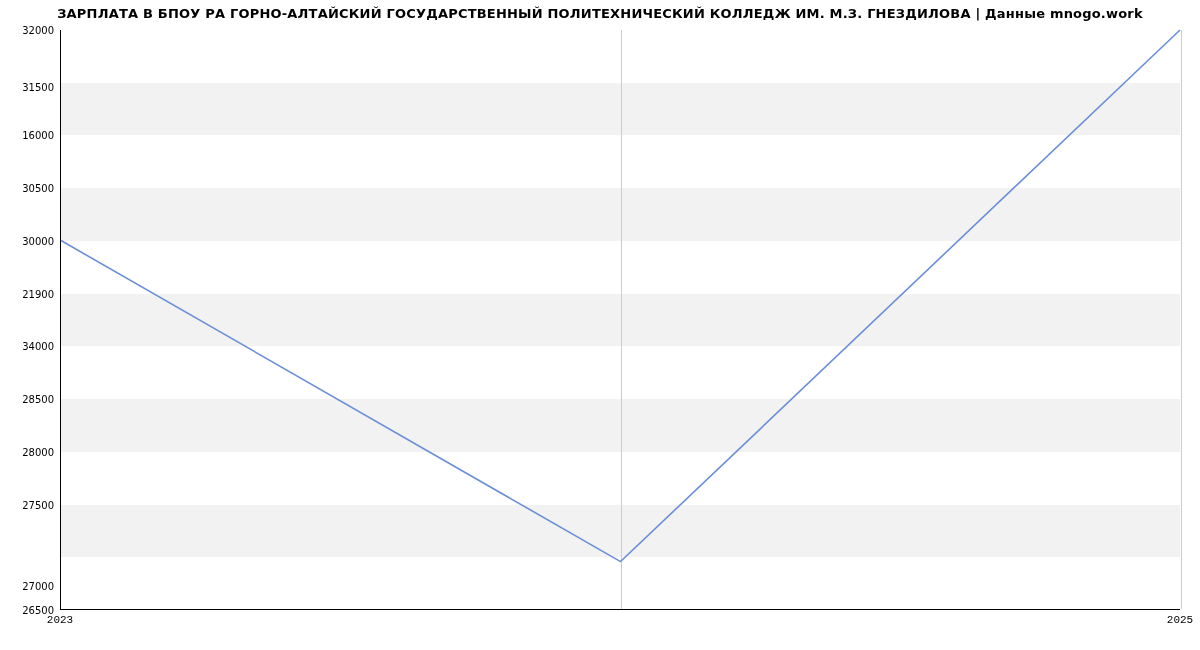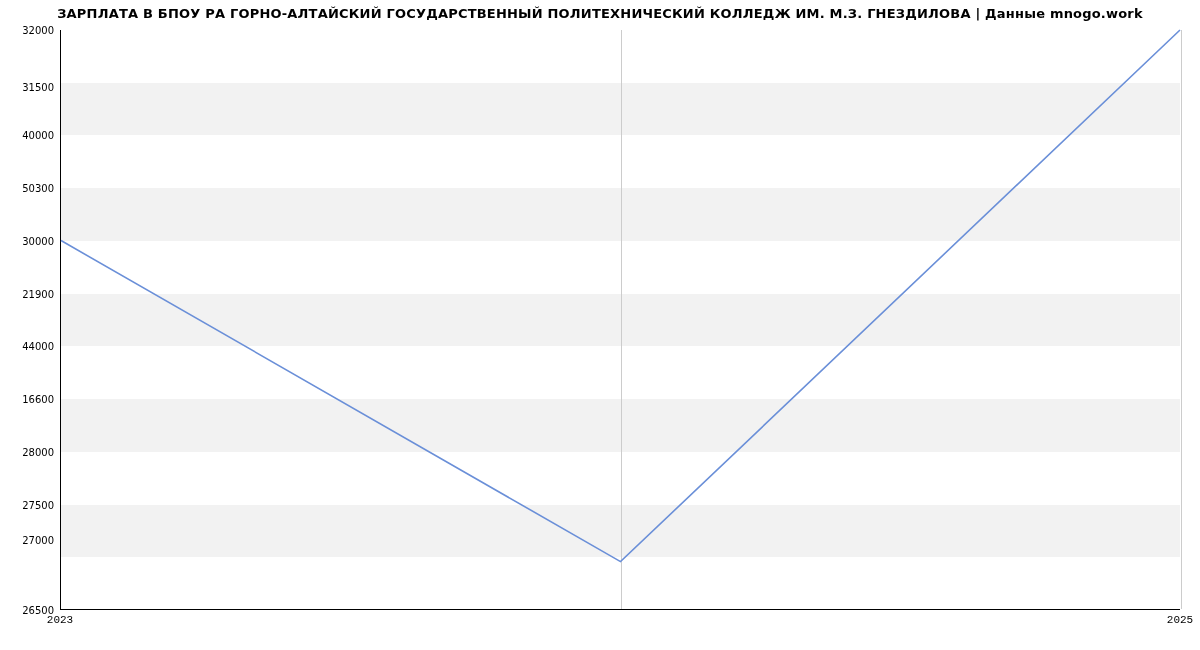--- a/index.html
+++ b/index.html
@@ -86,27 +86,27 @@
       <div class="band" style="top: 263.636px; height: 52.7273px;"></div>
       <div class="band" style="top: 158.182px; height: 52.7273px;"></div>
       <div class="band" style="top: 52.7273px; height: 52.7273px;"></div>
       <div class="vgrid" style="left: 560px;"></div>
       <div class="vgrid" style="left: 1120px;"></div>
       <svg class="line" id="line-svg" preserveAspectRatio="none" viewBox="0 0 1120 580">
         <polyline points="0,210.90909090909093 560,532.5454545454545 1120,0" fill="none" stroke="#6a8fd8" stroke-width="1.6"></polyline>
       </svg>
   </div>
 <div class="y-tick" style="top: 610px;">26500</div>
-    <div class="y-tick" style="top: 540px;">27000</div>
+    <div class="y-tick" style="top: 586px;">27000</div>
     <div class="y-tick" style="top: 504.545px; margin-left: 16px;">27500</div>
     <div class="y-tick" style="top: 451.818px;">28000</div>
-    <div class="y-tick" style="top: 399.091px;">16600</div>
-    <div class="y-tick" style="top: 346.364px;">44000</div>
+    <div class="y-tick" style="top: 399.091px;">28500</div>
+    <div class="y-tick" style="top: 346.364px;">34000</div>
     <div class="y-tick" style="top: 293.636px;">21900</div>
     <div class="y-tick" style="top: 240.909px; margin-left: 12px;">30000</div>
-    <div class="y-tick" style="top: 188.182px;">50300</div>
-    <div class="y-tick" style="top: 135.455px;">40000</div>
+    <div class="y-tick" style="top: 188.182px;">30500</div>
+    <div class="y-tick" style="top: 135.455px;">16000</div>
     <div class="y-tick" style="top: 87px;">31500</div>
     <div class="y-tick" style="top: 30px;">32000</div>
     <div class="x-tick" style="left: 60px;">2023</div>
     <div class="x-tick" style="left: 620px; margin-top: 36px;">2024</div>
     <div class="x-tick" style="left: 1180px;">2025</div>
   </div>
 
 </body></html>

